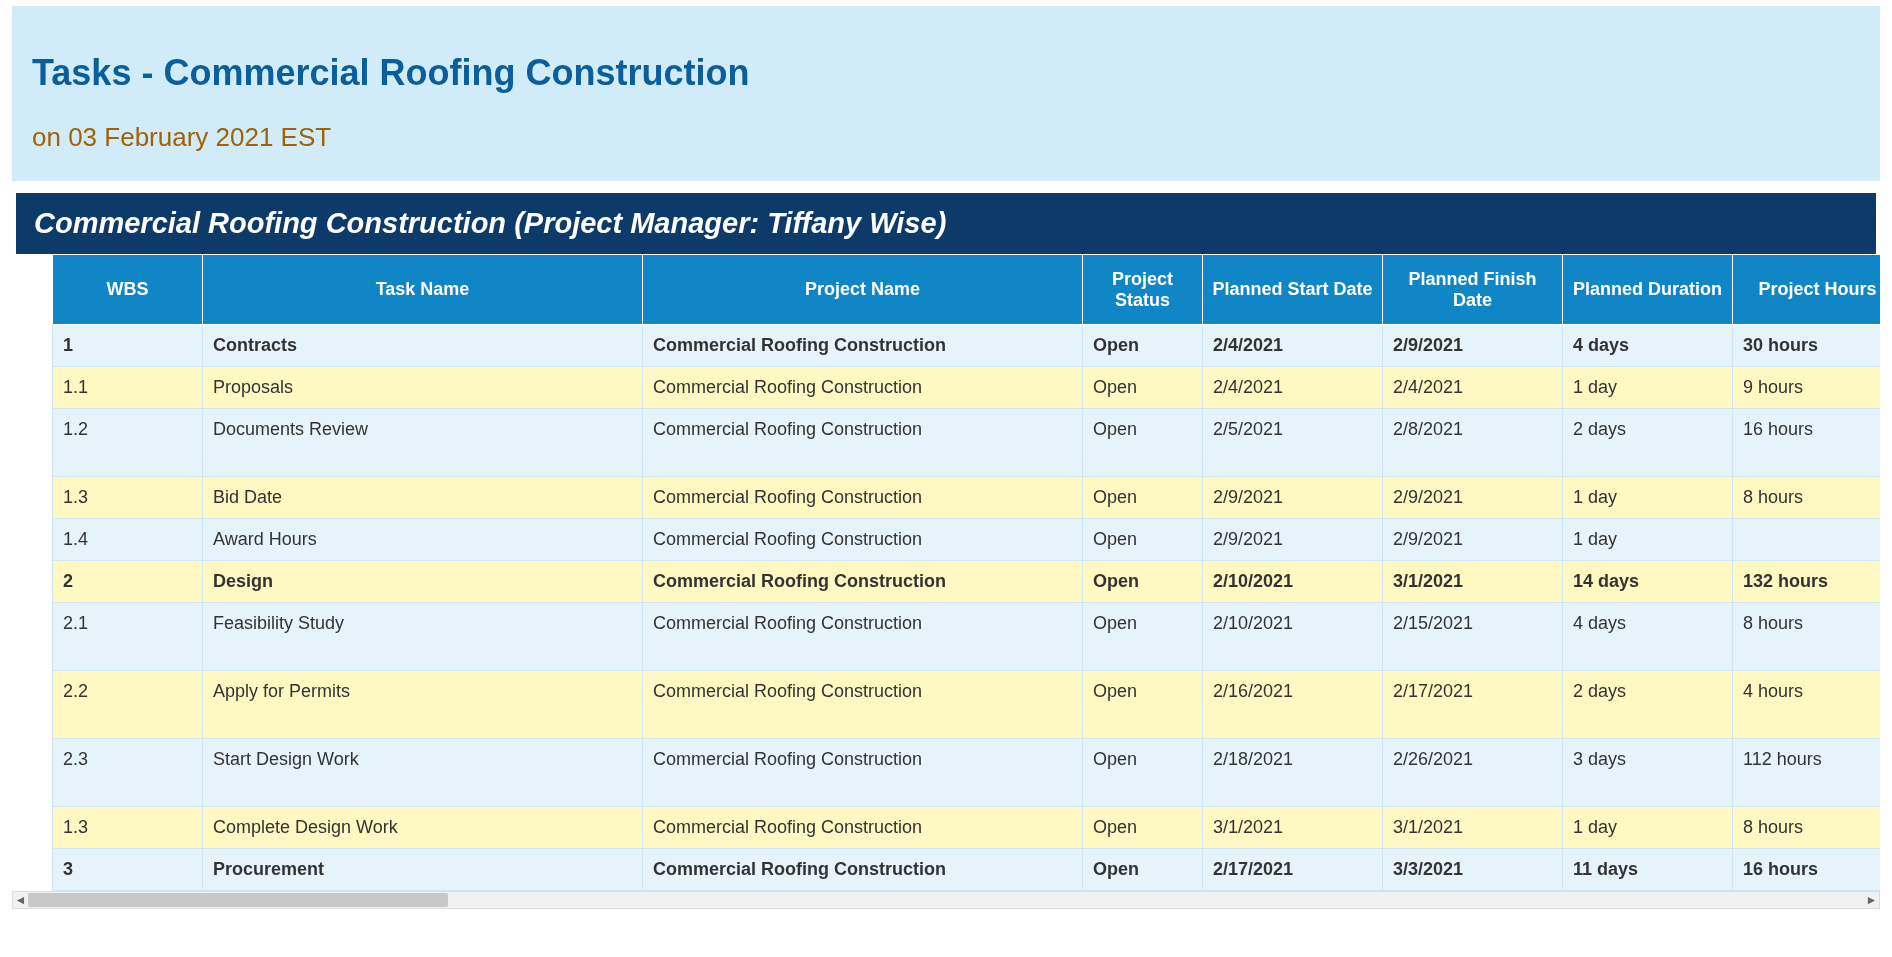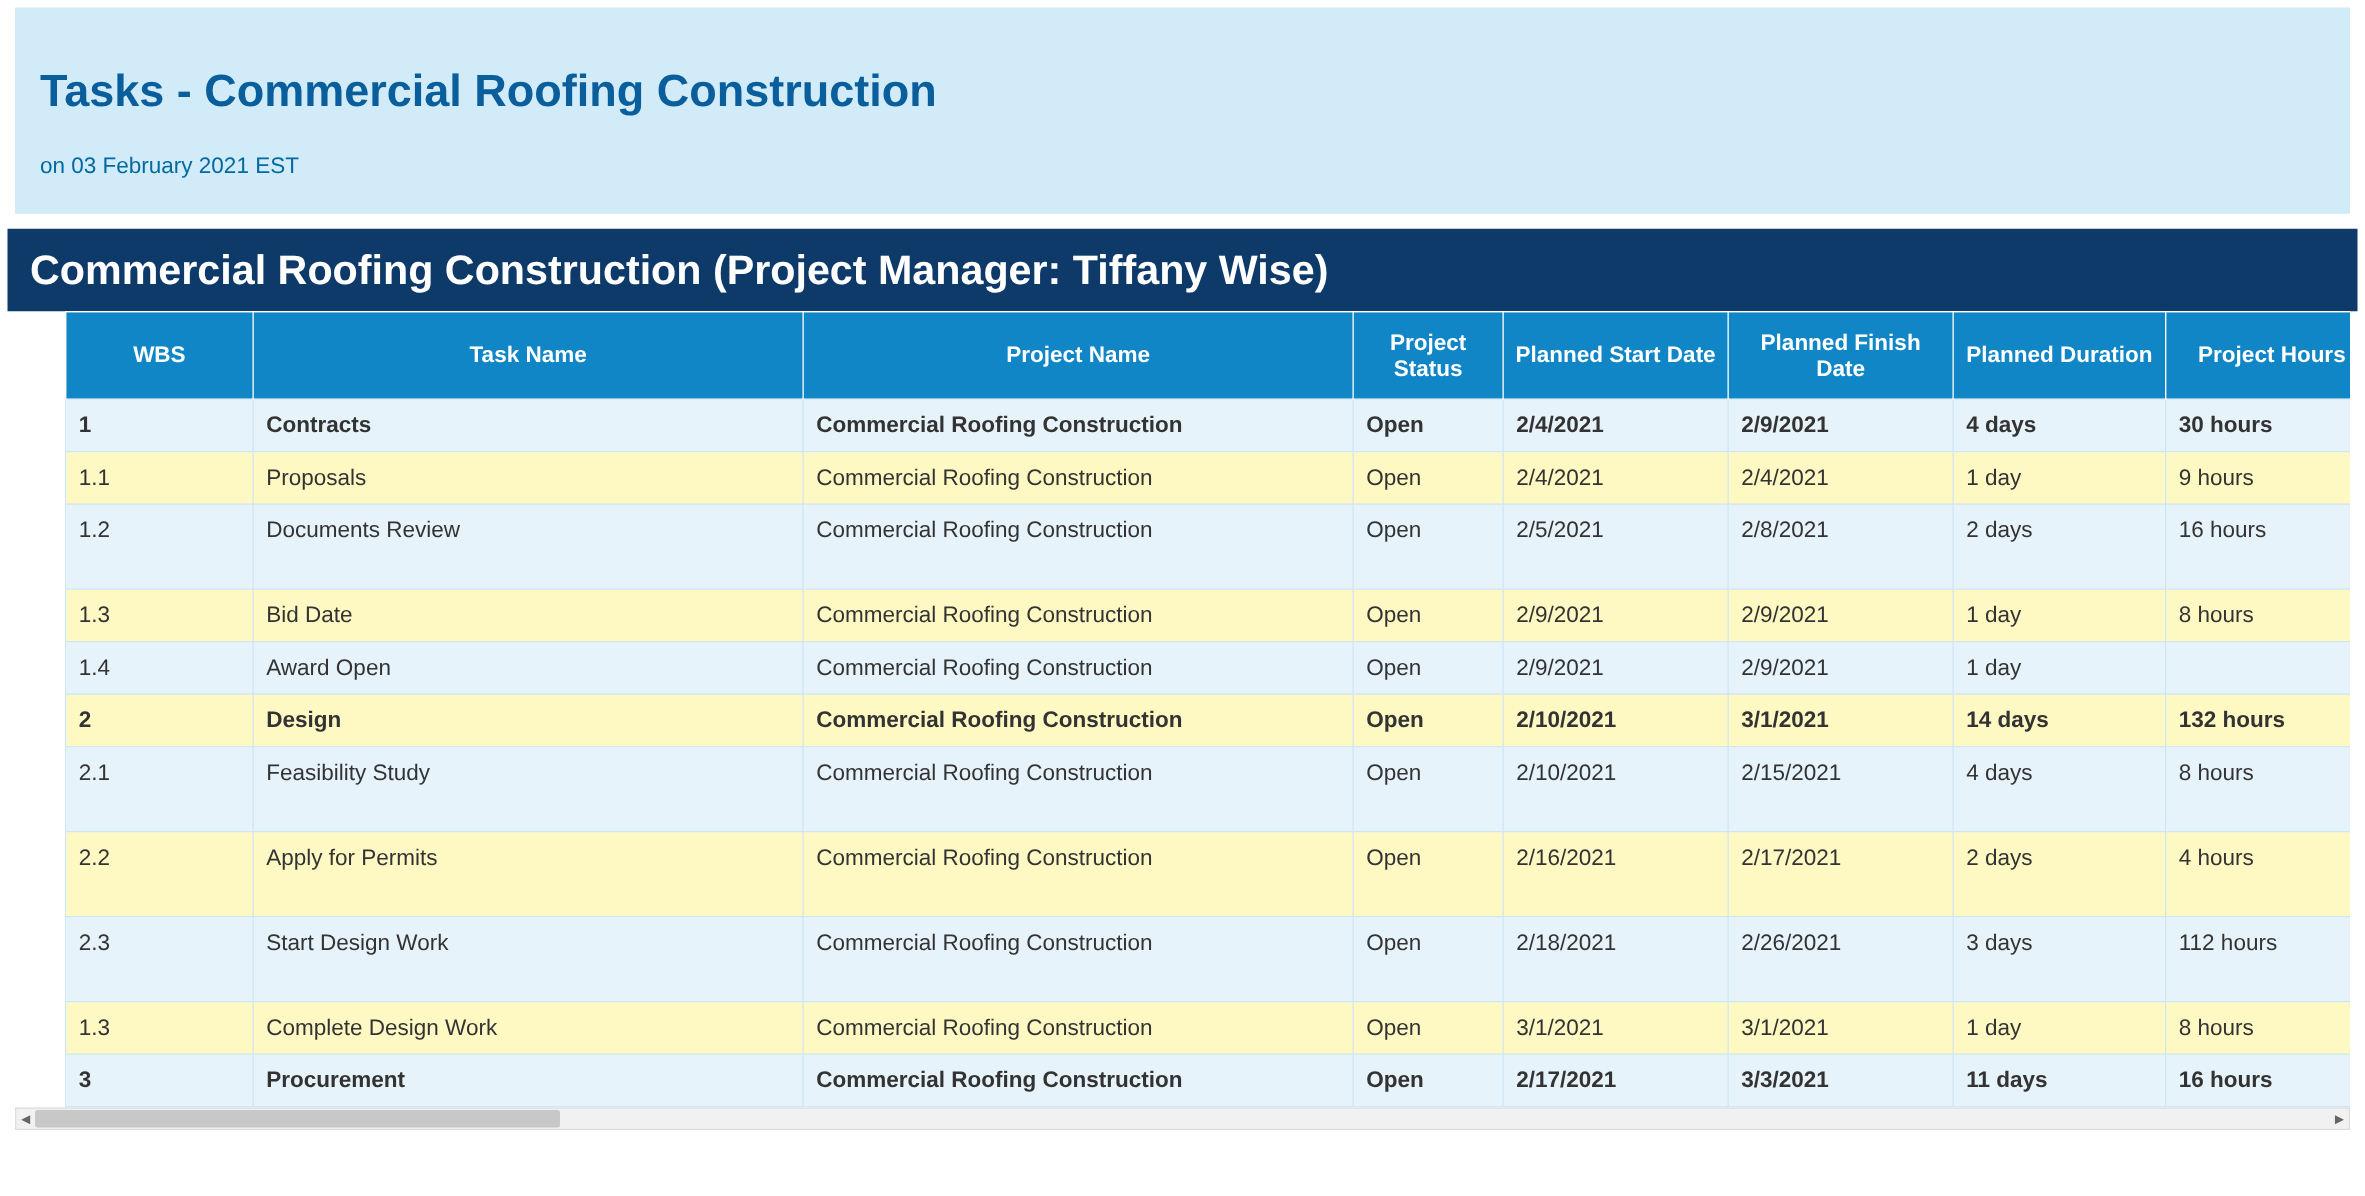--- a/index.html
+++ b/index.html
@@ -20,30 +20,31 @@
     margin: 6px 12px 12px 12px;
     padding: 46px 20px 28px 20px;
   }
   .header-title {
     color: #0a5e9c;
     font-size: 36px;
     font-weight: bold;
     margin: 0 0 28px 0;
   }
   .header-date {
-    color: #0369a1;
-    font-size: 18px;
+    color: #a16207;
+    font-size: 26px;
   }
   .project-bar {
     background: #0e3a6a;
     color: #ffffff;
-    font-size: 33px;
+    font-size: 29px;
     font-weight: bold;
     padding: 14px 18px;
-    margin: 0 6px;
+    margin: 0 16px;
+    font-style: italic;
   }
   .table-wrap {
     margin: 0 12px;
     overflow-x: auto;
     padding-left: 40px;
   }
   table {
     border-collapse: collapse;
     width: 1980px;
     table-layout: fixed;
@@ -194,21 +195,21 @@
             <td>Commercial Roofing Construction</td>
             <td>Open</td>
             <td>2/9/2021</td>
             <td>2/9/2021</td>
             <td>1 day</td>
             <td>8 hours</td>
             <td>$0.00</td>
           </tr>
           <tr class="alt">
             <td>1.4</td>
-            <td>Award Open</td>
+            <td>Award Hours</td>
             <td>Commercial Roofing Construction</td>
             <td>Open</td>
             <td>2/9/2021</td>
             <td>2/9/2021</td>
             <td>1 day</td>
             <td></td>
             <td>$0.00</td>
           </tr>
           <tr class="bold-row norm">
             <td>2</td>

